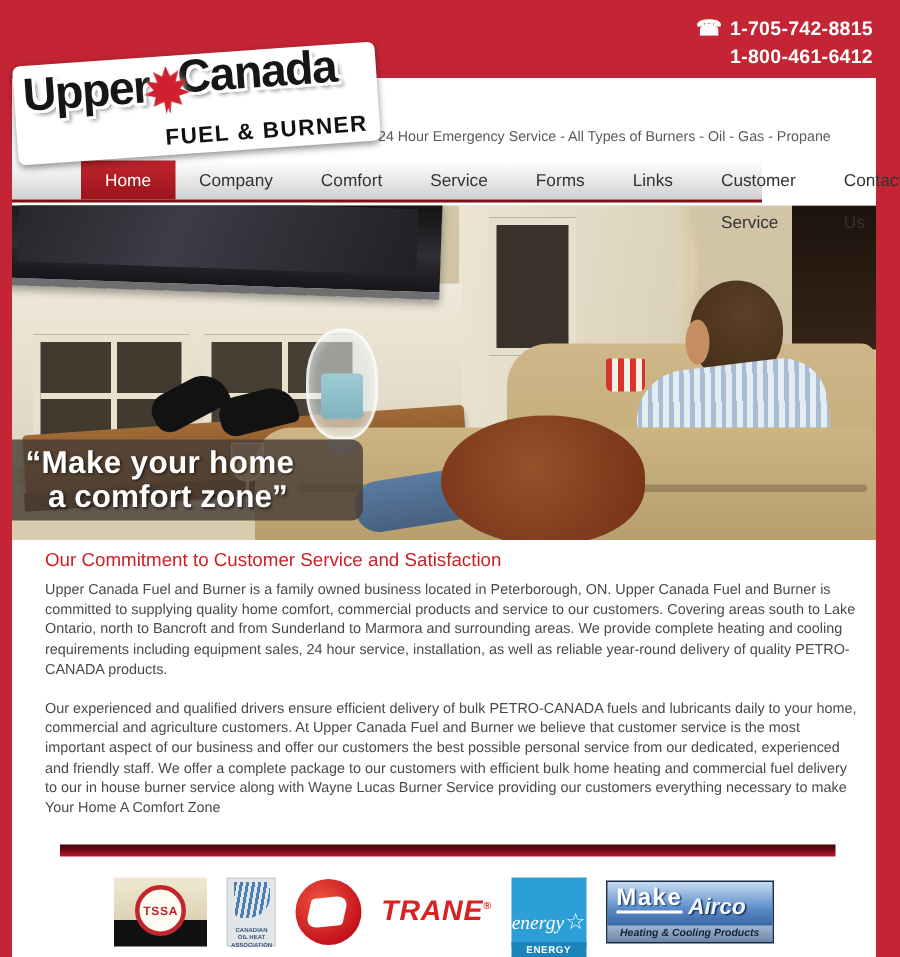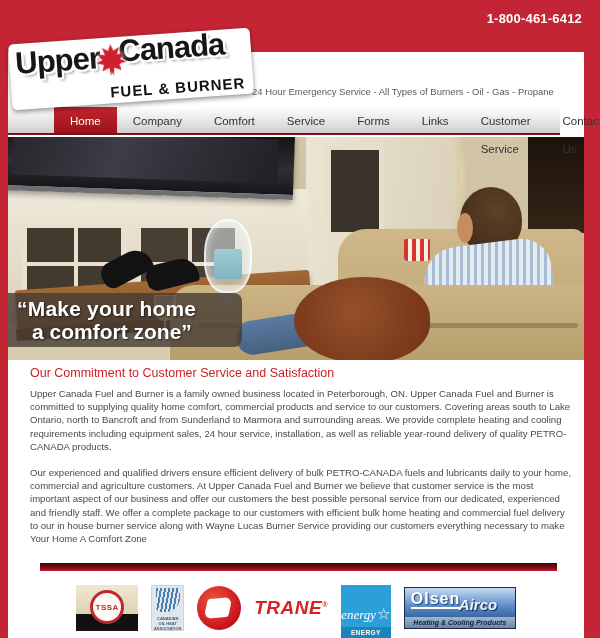--- a/index.html
+++ b/index.html
@@ -31,21 +31,21 @@
   
   .petro-badge { position:absolute; left:504px; top:55px; width:80px; height:49px; background:#fff;
     border:1px solid #c4c4c4; box-shadow:0 1px 3px rgba(0,0,0,.4); z-index:6; }
   .petro-red { position:absolute; left:5px; top:4px; right:5px; height:28px;
     background:linear-gradient(#ef4538,#b70d12); display:flex; align-items:center; justify-content:center; }
   .petro-red svg { width:24px; height:24px; color:#fff; }
   .petro-label { position:absolute; left:0; right:0; bottom:3px; text-align:center;
     font-size:8px; font-weight:900; letter-spacing:.2px; color:#111; }
 
   
-  .nav { position:absolute; left:8px; top:107px; width:552px; height:28px; display:flex;
+  .nav { position:absolute; left:8px; top:107px; width:500px; height:28px; display:flex;
     background:linear-gradient(#ffffff,#dedede 70%,#cfcfcf); border-bottom:2px solid #7d1016; padding-left:46px; z-index:5; }
   .nav a { display:block; line-height:28px; padding:0 16px; font-size:11.5px; color:#333;
     text-decoration:none; cursor:pointer; }
   .nav a.active { background:linear-gradient(#c2242c,#9a141b); color:#fff; }
 
   
   .hero { position:absolute; left:8px; top:137px; width:576px; height:223px; overflow:hidden;
     background:linear-gradient(#d3c6a8,#cabc9d);text-align:right; }
   .hero * { position:absolute; }
   .fireplace { left:520px; top:0; width:56px; height:96px; background:linear-gradient(#1c130c,#352417); }
@@ -146,20 +146,21 @@
     <symbol id="maple" viewBox="0 0 100 100">
       <path d="M50 2 L58 22 L75 12 L68 34 L90 30 L76 48 L95 56 L73 62 L78 80 L57 72 L54 96 L50 84 L46 96 L43 72 L22 80 L27 62 L5 56 L24 48 L10 30 L32 34 L25 12 L42 22 Z"></path>
     </symbol>
   </defs>
 </svg>
 
 <div id="page">
   <div id="content-bg"></div>
 
   <div class="phone-block">
+    <div><span class="phone-icon">☎</span><span>1-705-742-8815</span></div>
     <div><span>1-800-461-6412</span></div>
   </div>
 
   <div class="logo-box">
     <div class="logo-line">
       <span>Upper</span>
       <svg class="logo-leaf" fill="currentColor">
           <use href="#maple"></use>
         </svg>
       <span class="w2">Canada</span>
@@ -248,18 +249,18 @@
       <div class="petro-swoosh"></div>
     </div>
     <div class="badge trane">
       <span>TRANE</span><sup>®</sup>
     </div>
     <div class="badge estar">
       <span class="estar-script">energy</span><span class="estar-star">☆</span>
       <div class="estar-label">ENERGY STAR</div>
     </div>
     <div class="badge olsen">
-      <div class="o1">Olsen</div>
+      <div class="o1">Make</div>
       <div class="o2">Airco</div>
       <div class="o3">Heating &amp; Cooling Products</div>
     </div>
   </div>
 </div>
 
 </body></html>

